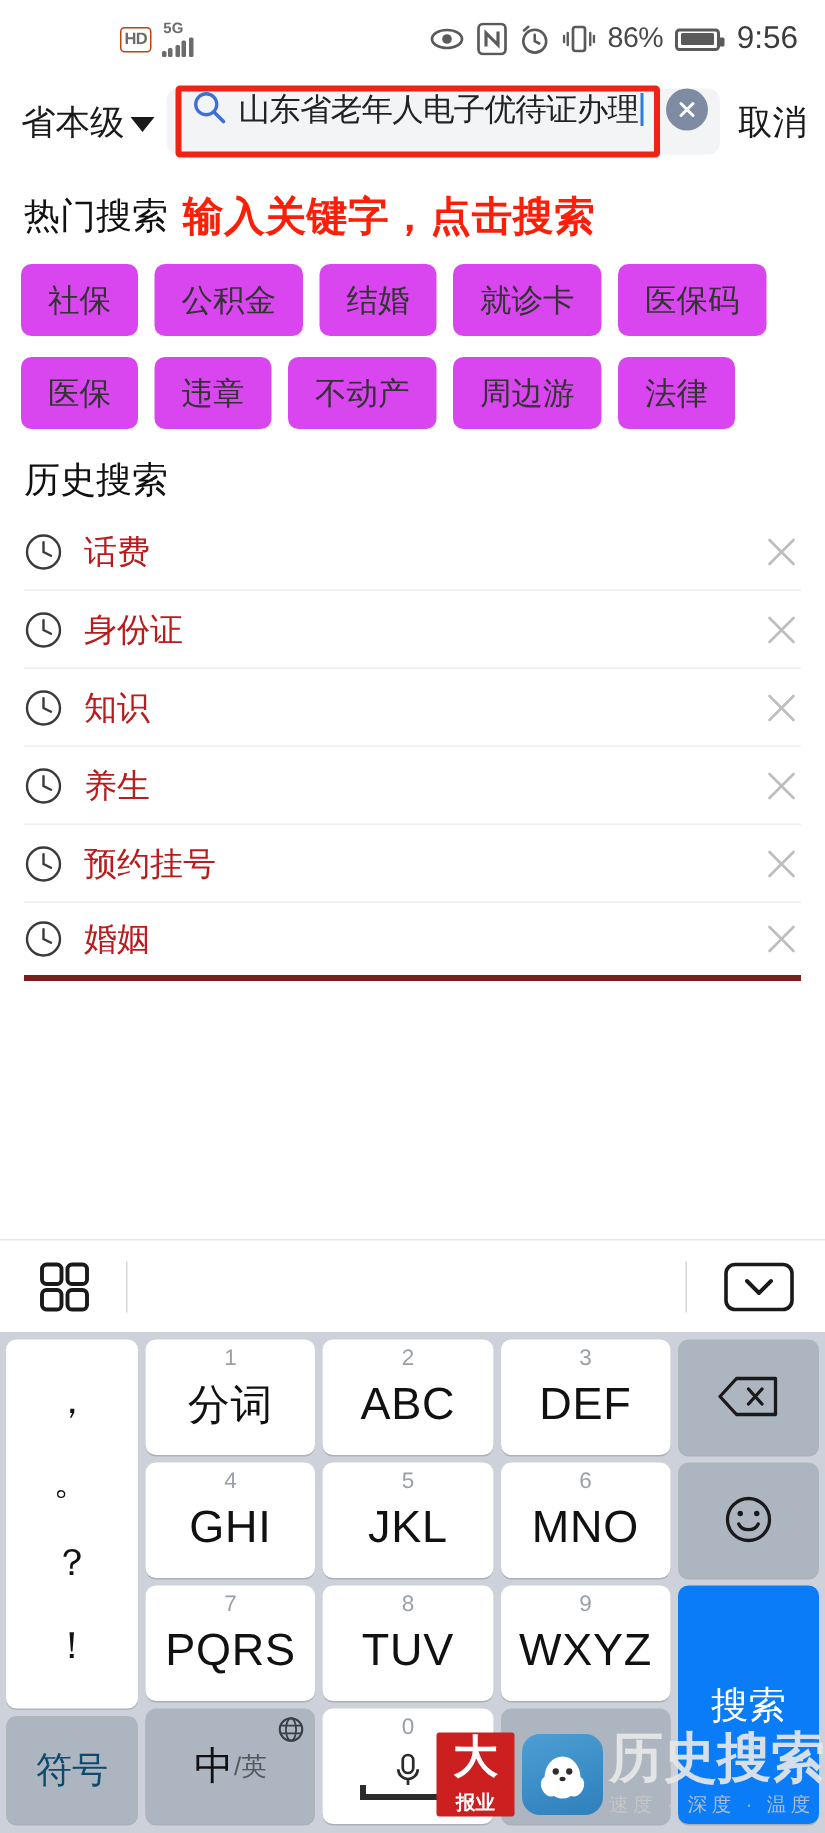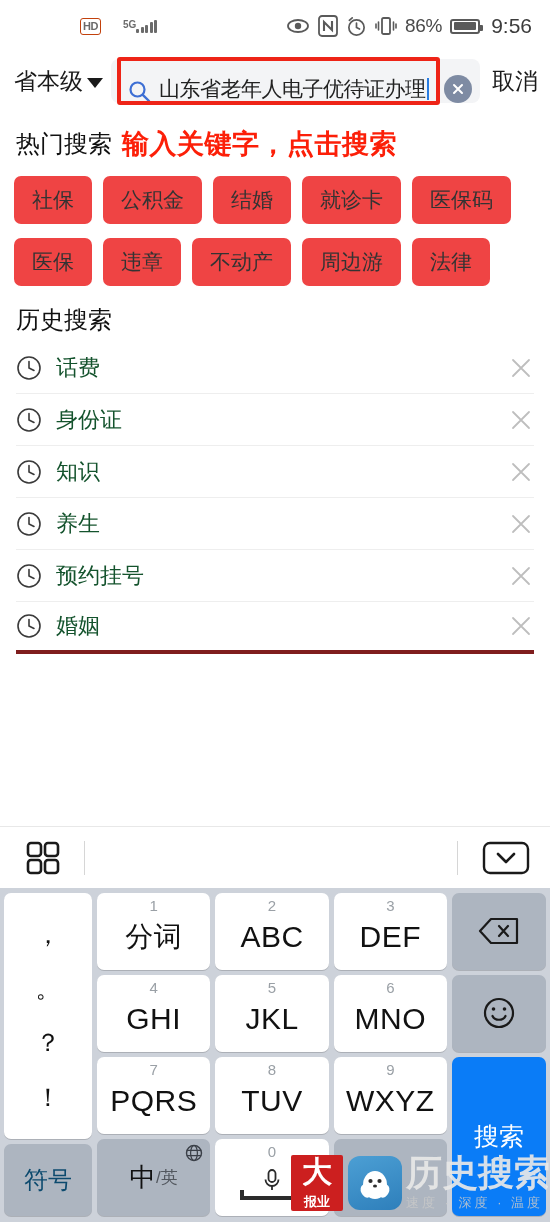--- a/index.html
+++ b/index.html
@@ -25,21 +25,21 @@
     font-size: 19px;
   }
   .sb-left { display: flex; align-items: center; gap: 7px; margin-left: 62px; }
   .sb-right { margin-left: auto; display: flex; align-items: center; gap: 8px; }
   .hd-badge {
     border: 1px solid #c2410c; border-radius: 3px;
     font-size: 11px; font-weight: bold; line-height: 1;
     padding: 2px 2px 2px 2px; color: #6b6b6b;
     letter-spacing: -0.5px;
   }
-  .net-wrap { display: flex; flex-direction: row; align-items: flex-start; line-height: 1; margin-left: 14px; }
+  .net-wrap { display: flex; flex-direction: column; align-items: flex-start; line-height: 1; }
   .net-label { font-size: 10px; font-weight: bold; color: #6b6b6b; margin-left: 1px;}
   .bars { display: flex; align-items: flex-end; gap: 1.5px; height: 13px; }
   .bars i { display: block; width: 3px; background: #6b6b6b; border-radius: 1px; }
   .bars i:nth-child(1){height:4px;} .bars i:nth-child(2){height:6px;}
   .bars i:nth-child(3){height:8px;} .bars i:nth-child(4){height:11px;}
   .bars i:nth-child(5){height:13px;}
   .pct { font-size: 19px; color: #4a4a4a; letter-spacing: -0.3px;}
   .clock { font-size: 21px; color: #3c3c3c; margin-left: 3px;}
   .batt {
     width: 30px; height: 15px; border: 2px solid #5a5a5a; border-radius: 3px;
@@ -61,21 +61,21 @@
     font-size: 23px; color: #1a1a1a; white-space: nowrap;
   }
   .caret {
     width: 0; height: 0; border-left: 8px solid transparent;
     border-right: 8px solid transparent; border-top: 10px solid #1a1a1a;
     margin-top: 3px;
   }
   .inputwrap {
     flex: 1 1 auto; position: relative; height: 44px;
     background: #f3f4f6; border-radius: 8px;
-    display: flex; align-items: flex-end;
+    display: flex; align-items: flex-start;
     padding: 0 6px 0 10px; min-width: 0;
   }
   .redbox {
     position: absolute; left: 6px; top: -2px; right: 40px; bottom: -2px;
     border: 4px solid #ee2417; border-radius: 3px; pointer-events: none;
   }
   .mag { flex: 0 0 auto; width: 24px; height: 24px; margin-left: 6px; }
   .qtext {
     flex: 1 1 auto; font-size: 21px; color: #222; white-space: nowrap;
     overflow: hidden; margin-left: 8px; letter-spacing: -0.5px;
@@ -95,33 +95,33 @@
   
   .content { flex: 1 1 auto; overflow: hidden; background: #fff; }
   .hot-head {
     display: flex; align-items: center; gap: 10px;
     padding: 16px 16px 0 16px;
   }
   .hot-title { font-size: 24px; color: #111; font-weight: 500; }
   .hot-hint { font-size: 27px; color: #fc1f08; font-weight: 700; letter-spacing: 0.5px;}
   .tags { padding: 14px 14px 0 14px; display: flex; flex-wrap: wrap; gap: 11px 11px; }
   .tag {
-    background: #ef4444; border-radius: 7px;
+    background: #d946ef; border-radius: 7px;
     height: 48px; display: flex; align-items: center; justify-content: center;
     padding: 0 18px; font-size: 21px; color: #333;
   }
   .hist-title { font-size: 24px; color: #111; font-weight: 500; padding: 18px 16px 6px 16px; }
   .hist-list { padding: 0 16px; }
   .hist-row {
     height: 52px; display: flex; align-items: center;
     border-bottom: 1px solid #eeeeee; gap: 14px;
   }
   .hist-row:last-child { border-bottom: 4px solid #7f1d1d; }
   .clock-ico { flex: 0 0 auto; width: 26px; height: 26px; }
-  .hist-label { flex: 1 1 auto; font-size: 22px; color: #14532d; }
+  .hist-label { flex: 1 1 auto; font-size: 22px; color: #b91c1c; }
   .x-ico { flex: 0 0 auto; width: 26px; height: 26px; opacity: .55; }
 
   
   .kb { flex: 0 0 auto; }
   .kb-toolbar {
     height: 62px; background: #ffffff; border-top: 1px solid #e8e8e8;
     display: flex; align-items: center; padding: 0 16px;
   }
   .grid-ico { width: 34px; height: 34px; margin-left: 10px; }
   .tb-div { width: 1px; height: 34px; background: #d6d6d6; margin-left: 24px; }

